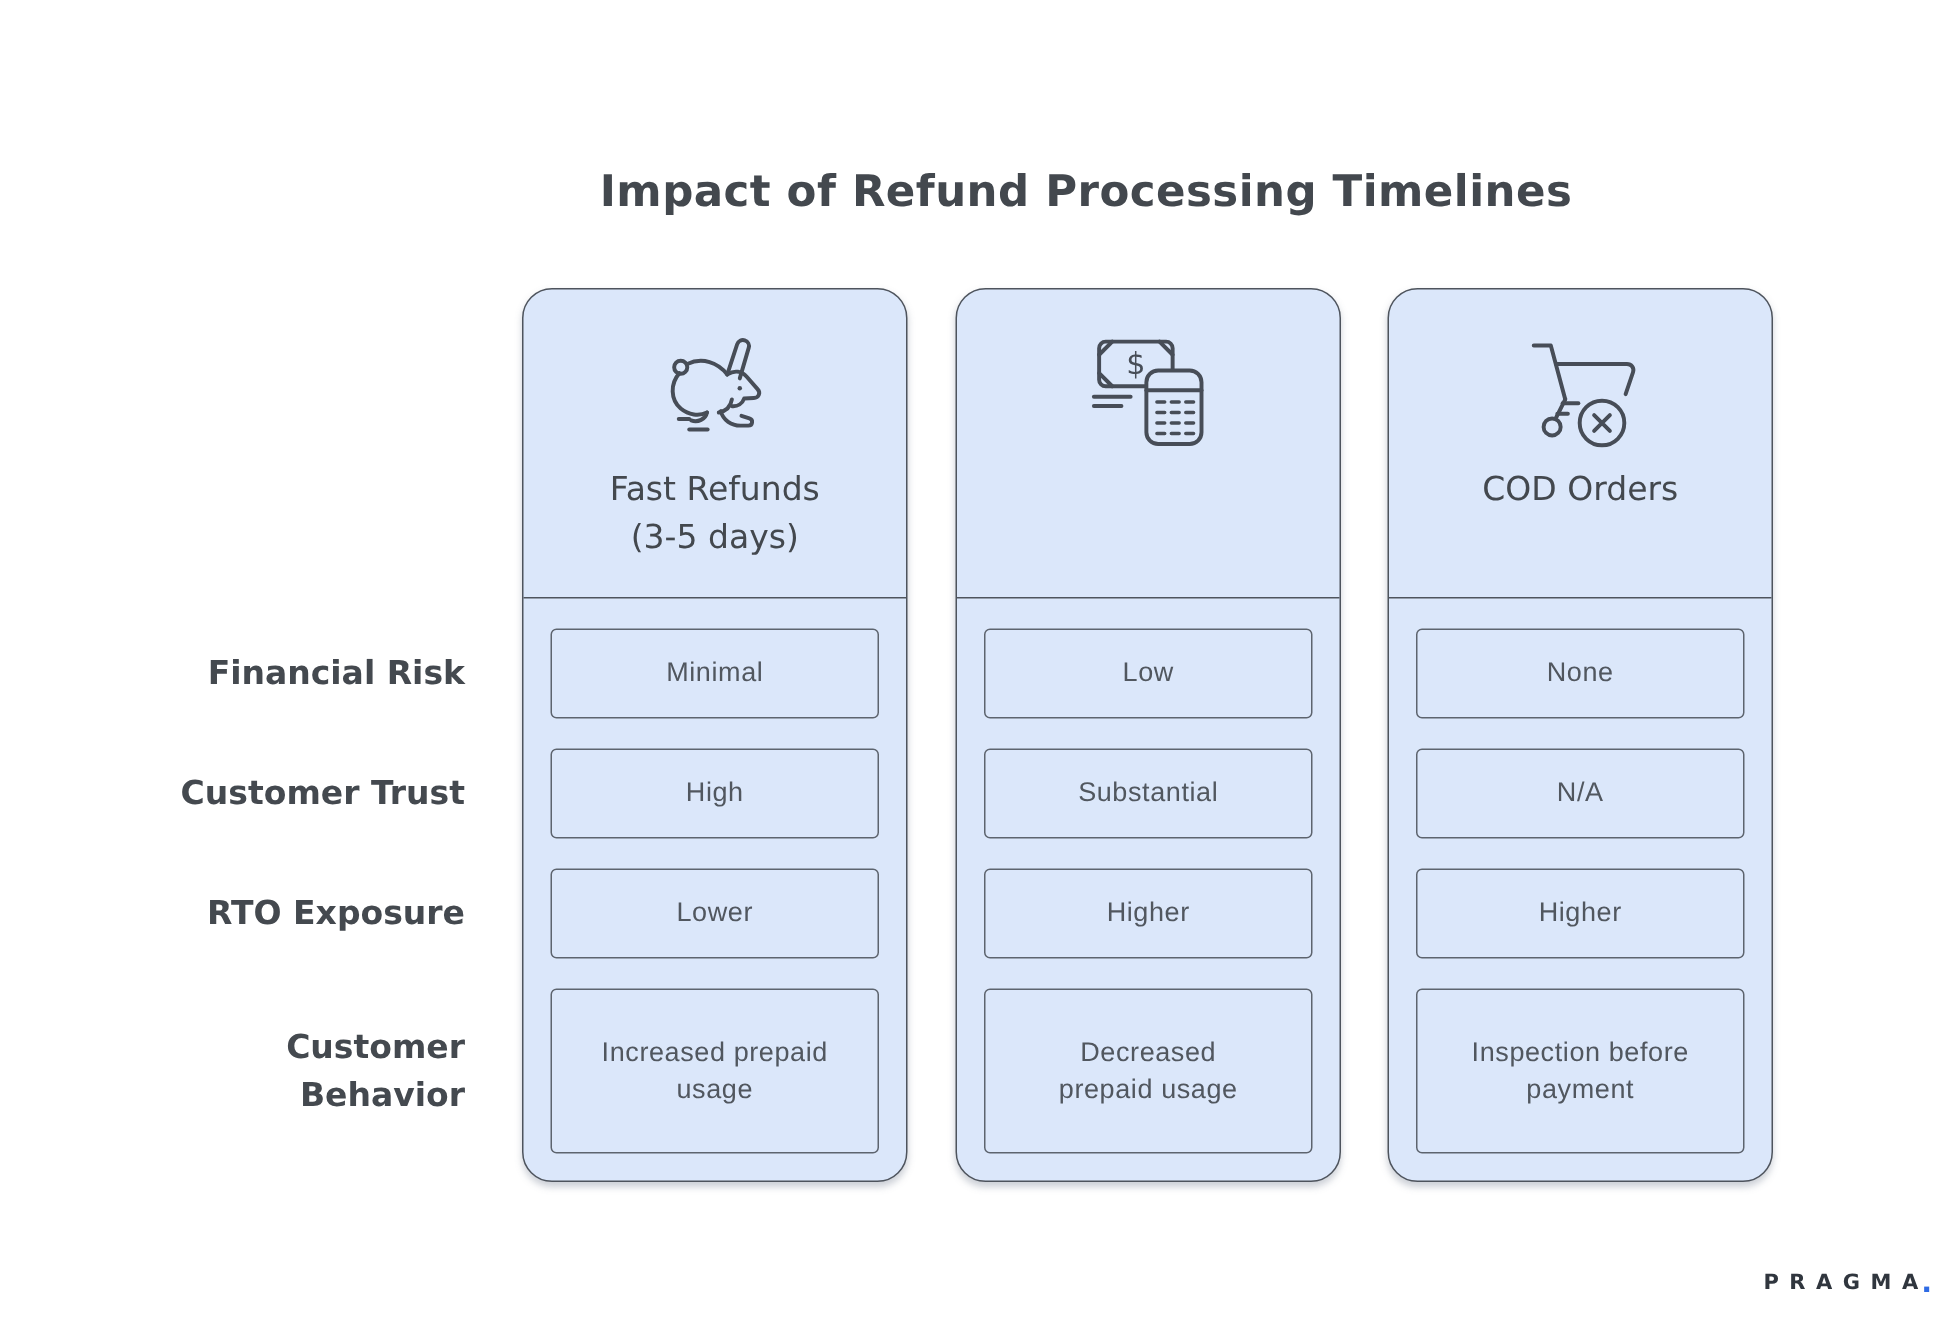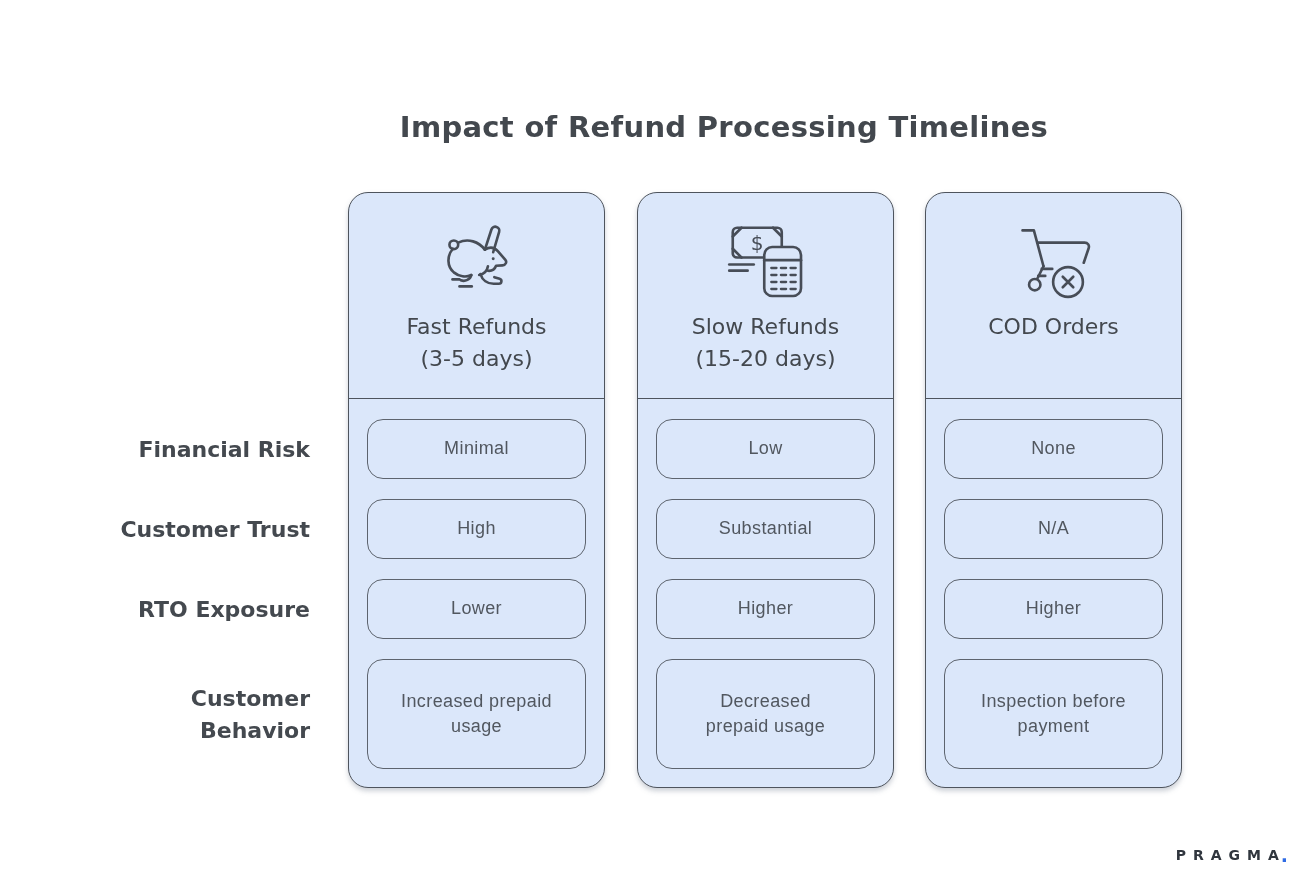--- a/index.html
+++ b/index.html
@@ -54,21 +54,21 @@
     font-family:"DejaVu Sans", sans-serif; font-weight:400;
     font-size:22px; line-height:1.45; color:#43484e;
   }
 
   .card-body {
     flex:1; box-sizing:border-box; padding:20px 18px;
     display:flex; flex-direction:column; gap:20px;
   }
   .cell {
     flex:none; height:60px; box-sizing:border-box;
-    border:1.4px solid #5d646e; border-radius:16px;
+    border:1.4px solid #5d646e; border-radius:4px;
     display:flex; align-items:center; justify-content:center;
     text-align:center; white-space:pre-line;
     font-size:18px; line-height:1.4; letter-spacing:0.4px; color:#51575f;
     padding:0 12px;
   }
   .cell.tall { height:110px; }
 
   .brand {
     position:absolute; right:16px; bottom:16px;
     font-family:"DejaVu Sans", sans-serif; font-weight:700;
@@ -138,22 +138,20 @@
             <path d="M10,34 L20,44"></path>
             <text x="38" y="35" font-size="23" font-family="DejaVu Sans, sans-serif" font-weight="400" fill="#474d57" stroke="none" text-anchor="middle">$</text>
             <path d="M6,52 H34"></path>
             <path d="M6,59 H27"></path>
             <rect x="46" y="32" width="42" height="56" rx="9" fill="#dbe7fa"></rect>
             <path d="M46,47 H88"></path>
             <path d="M54,56 h6 M65,56 h6 M76,56 h6 M54,64 h6 M65,64 h6 M76,64 h6 M54,72 h6 M65,72 h6 M76,72 h6 M54,80 h6 M65,80 h6 M76,80 h6" stroke-width="2.6"></path>
           </g>
         </svg>
       </span>
-      <div class="card-title">Slow Refunds
-(15-20 days)</div>
     </div>
     <div class="card-body">
       <div class="cell">Low</div>
       <div class="cell">Substantial</div>
       <div class="cell">Higher</div>
       <div class="cell tall">Decreased
 prepaid usage</div>
     </div>
   </div>
 

